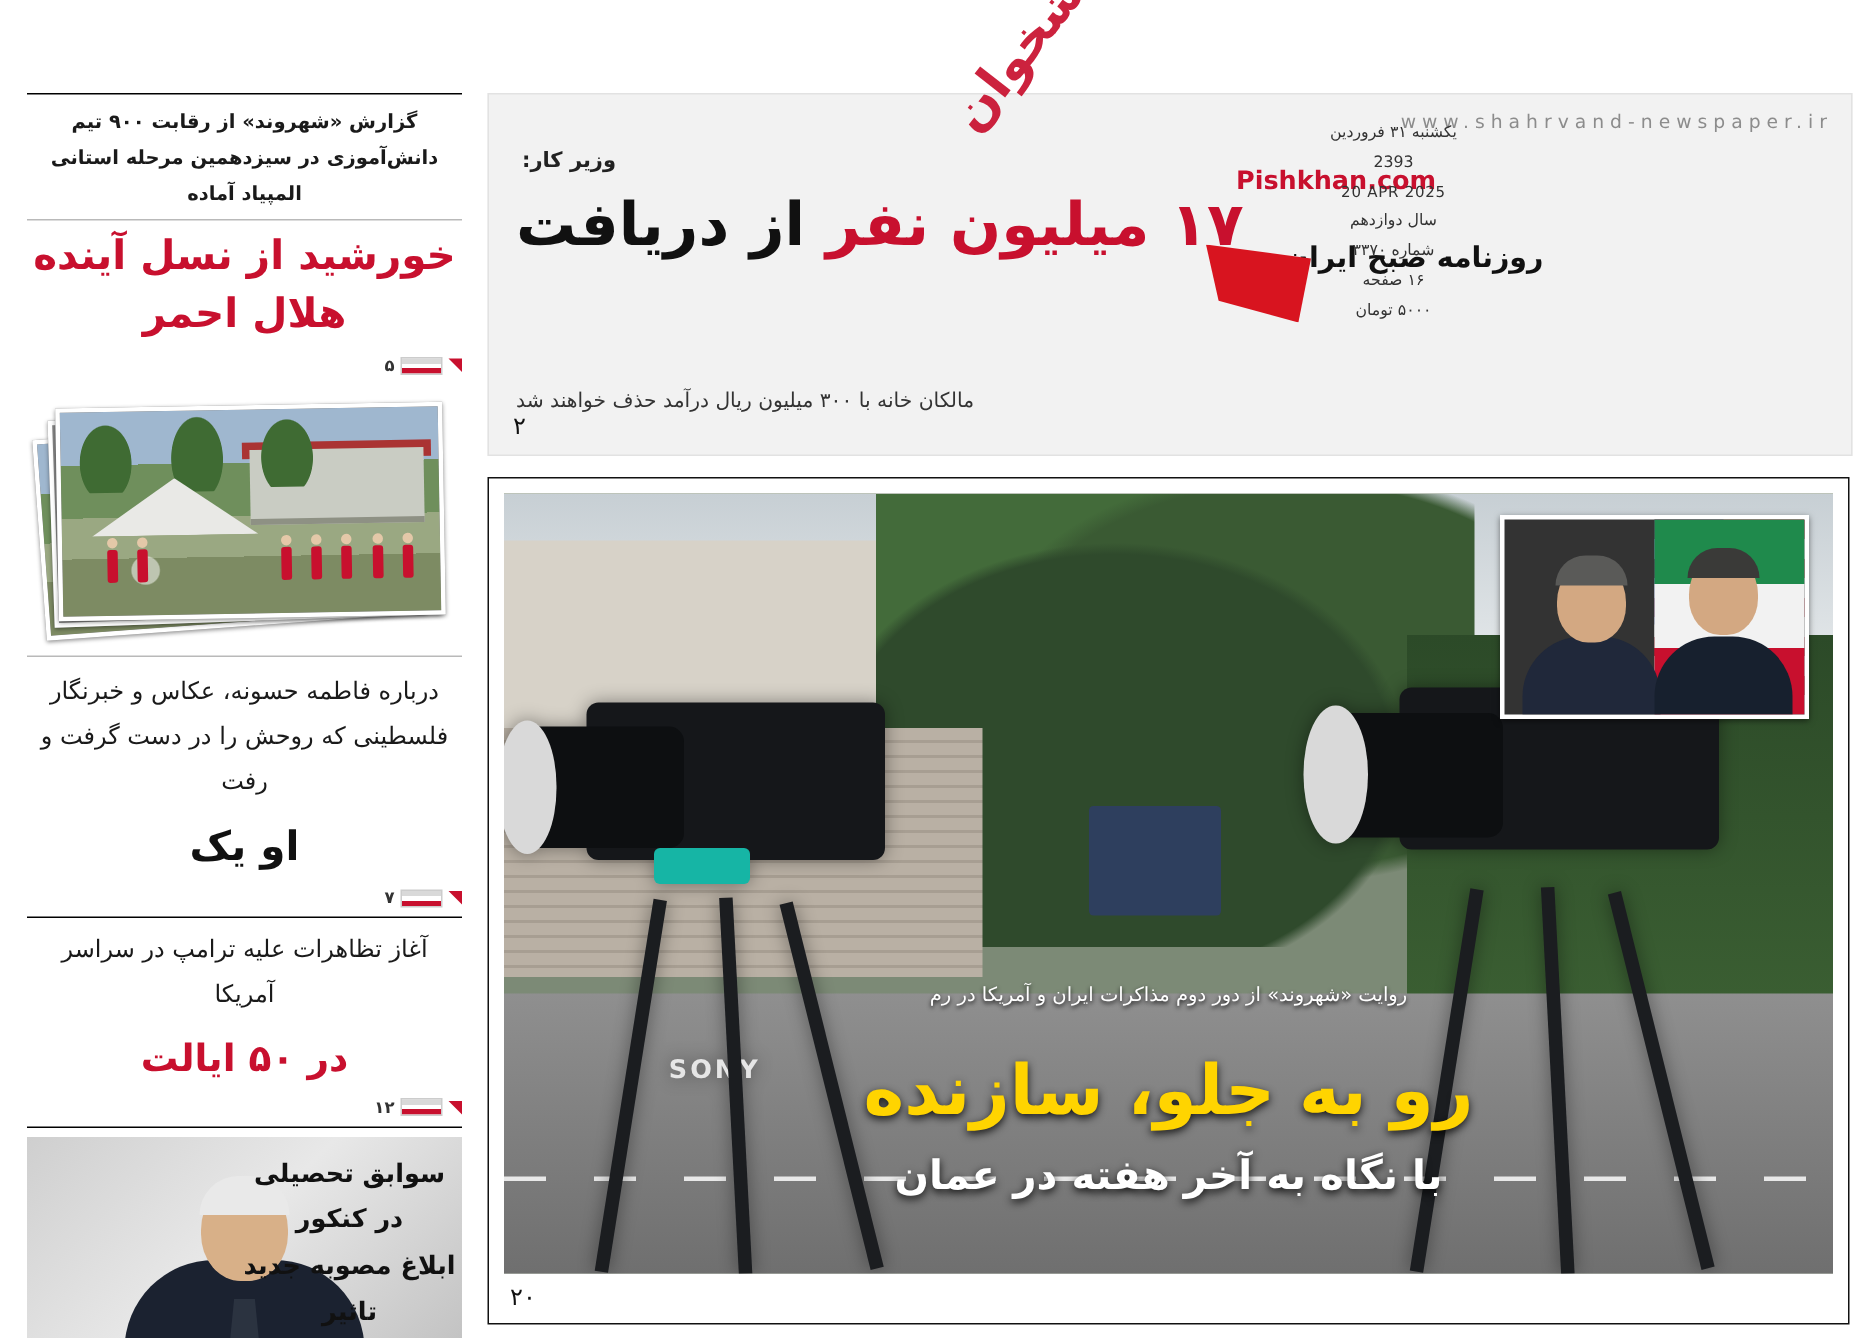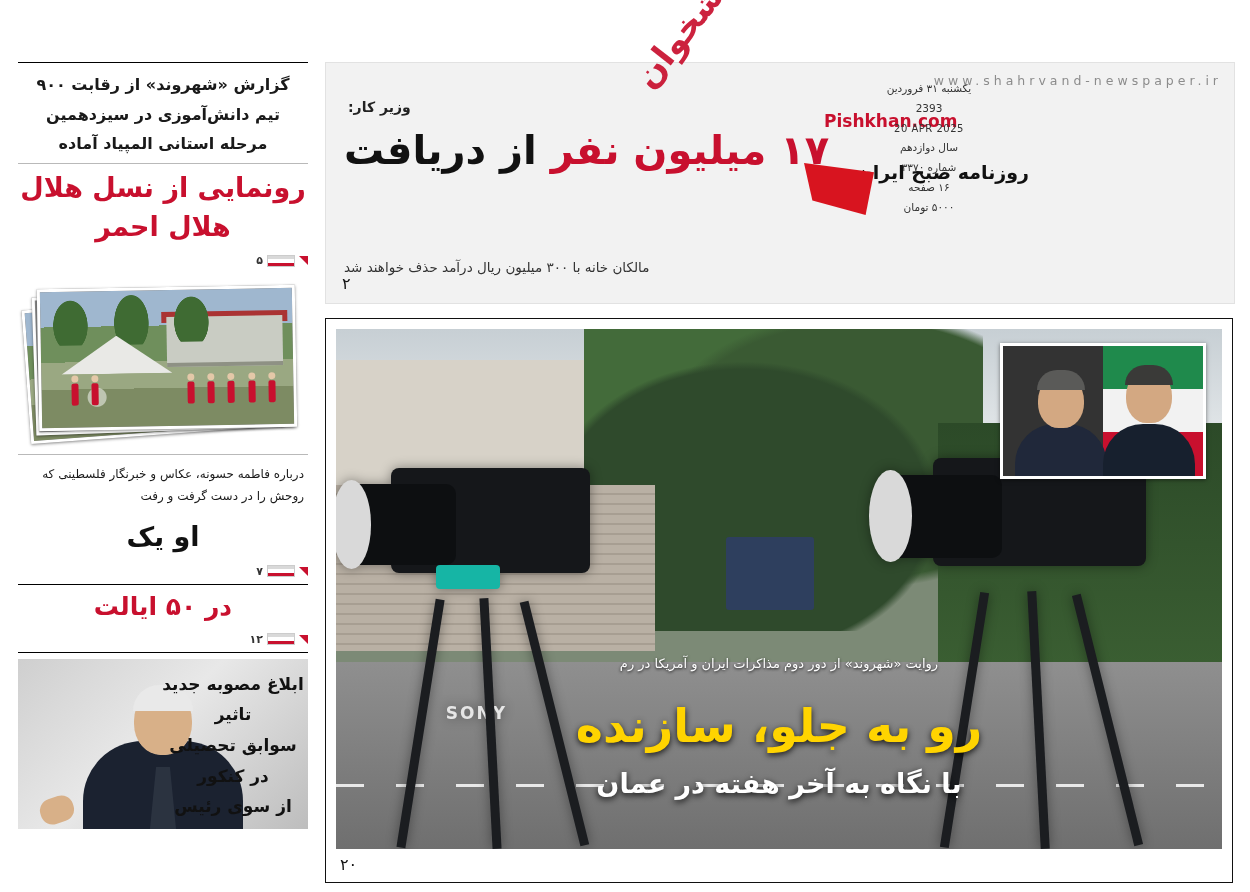--- a/index.html
+++ b/index.html
@@ -33,21 +33,21 @@
     border: 0;
     border-top: 1px solid #000;
     margin: 0;
   }
   .rule-thin {
     border: 0;
     border-top: 1px solid #b9b9b9;
     margin: 0;
   }
   .kicker {
-    font-size: 16px;
+    font-size: 13px;
     line-height: 1.85;
     text-align: center;
     color: #1a1a1a;
     padding: 7px 4px 4px 4px;
     font-weight: 600;
   }
   .headline-red {
     color: #c8102e;
   }
   .lead-title {
@@ -146,23 +146,23 @@
     background: #c8102e;
     border-radius: 2px;
   }
   .scene-camp .ppl:before {
     content: ""; position: absolute; top: -8px; left: 0;
     width: 7px; height: 7px; border-radius: 50%; background: #e4c8a8;
   }
 
   
   .caption-sm {
-    font-size: 12px;
+    font-size: 16px;
     line-height: 1.85;
-    text-align: right;
+    text-align: center;
     padding: 6px 4px;
     color: #1a1a1a;
   }
 
   .bottom-photo {
     position: relative;
     width: 290px;
     height: 170px;
     overflow: hidden;
     margin-top: 6px;
@@ -504,21 +504,21 @@
 <body>
 
 <div class="page">
 
   <div class="left-col">
 
     <hr class="rule">
     <div class="kicker">گزارش «شهروند» از رقابت ۹۰۰ تیم دانش‌آموزی در سیزدهمین مرحله استانی المپیاد آماده</div>
     <hr class="rule-thin">
     <div class="lead-title headline-red">
-      <div>رونمایی از نسل هلال</div>
+      <div>خورشید از نسل آینده</div>
       <div>هلال احمر</div>
     </div>
     <div class="pagemark">
       <div class="tri"></div>
       <div class="flag"></div>
       <span class="num">۵</span>
     </div>
 
     <div class="photo-stack">
       <div class="pl pl1">
@@ -554,20 +554,21 @@
     <div class="lead-title">
       <div>او یک</div>
     </div>
     <div class="pagemark">
       <div class="tri"></div>
       <div class="flag"></div>
       <span class="num">۷</span>
     </div>
 
     <hr class="rule">
+    <div class="caption-sm">آغاز تظاهرات علیه ترامپ در سراسر آمریکا</div>
     <div class="lead-title headline-red small">
       <div>در ۵۰ ایالت</div>
     </div>
     <div class="pagemark">
       <div class="tri"></div>
       <div class="flag"></div>
       <span class="num">۱۲</span>
     </div>
 
     <hr class="rule">
@@ -575,22 +576,22 @@
       <div class="scene-portrait">
         <div class="bg"></div>
         <div class="suit"></div>
         <div class="shirt"></div>
         <div class="beard"></div>
         <div class="head"></div>
         <div class="hair"></div>
         <div class="hand"></div>
       </div>
       <div class="right-text-block">
+        <div>سوابق تحصیلی در کنکور</div>
         <div>ابلاغ مصوبه جدید تاثیر</div>
-        <div>سوابق تحصیلی در کنکور</div>
         <div>از سوی رئیس جمهور</div>
       </div>
 
     </div>
   </div>
 
   <div class="masthead">
     <div class="masthead-inner">
       <div class="site-url">www.shahrvand-newspaper.ir</div>
       <div class="logo-sub">روزنامه صبح ایران</div>

